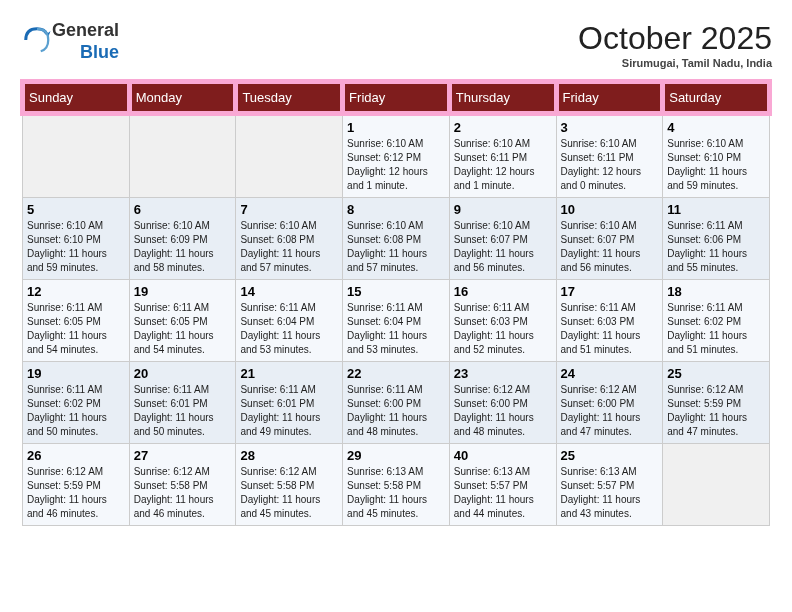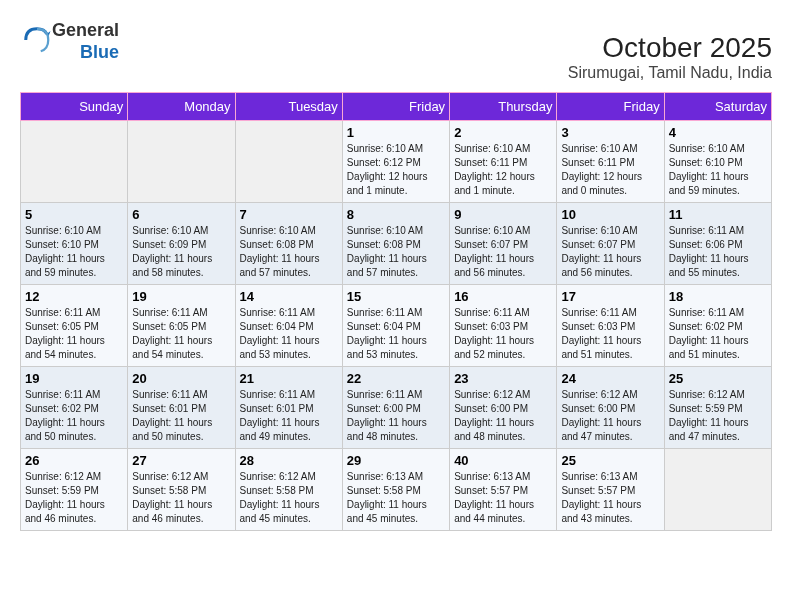--- a/index.html
+++ b/index.html
@@ -30,42 +30,42 @@
     .logo-blue { color: #1a6bb5; }
     .logo-icon {
       width: 30px;
       height: 30px;
       margin-left: 2px;
     }
     .title-block {
       text-align: right;
     }
     .month-title {
-      font-size: 28px;
+      font-size: 32px;
       font-weight: normal;
       color: #222;
-      margin-top: 12px;
     }
     .location {
-      font-size: 16px;
+      font-size: 11px;
       color: #444;
+      font-weight: bold;
     }
     table {
       width: 100%;
       border-collapse: collapse;
       font-size: 11px;
     }
     thead tr th {
-      background-color: #6d28d9;
+      background-color: #7f1d1d;
       color: #fff;
       padding: 6px 4px;
-      text-align: right;
+      text-align: left;
       font-size: 13px;
       font-weight: normal;
-      border: 1px solid #f9a8d4;
+      border: 5px solid #f9a8d4;
     }
     tbody tr td {
       border: 1px solid #ccc;
       padding: 4px;
       vertical-align: top;
       width: 14.28%;
       min-height: 80px;
       background: #fff;
     }
     tbody tr:nth-child(odd) td {

